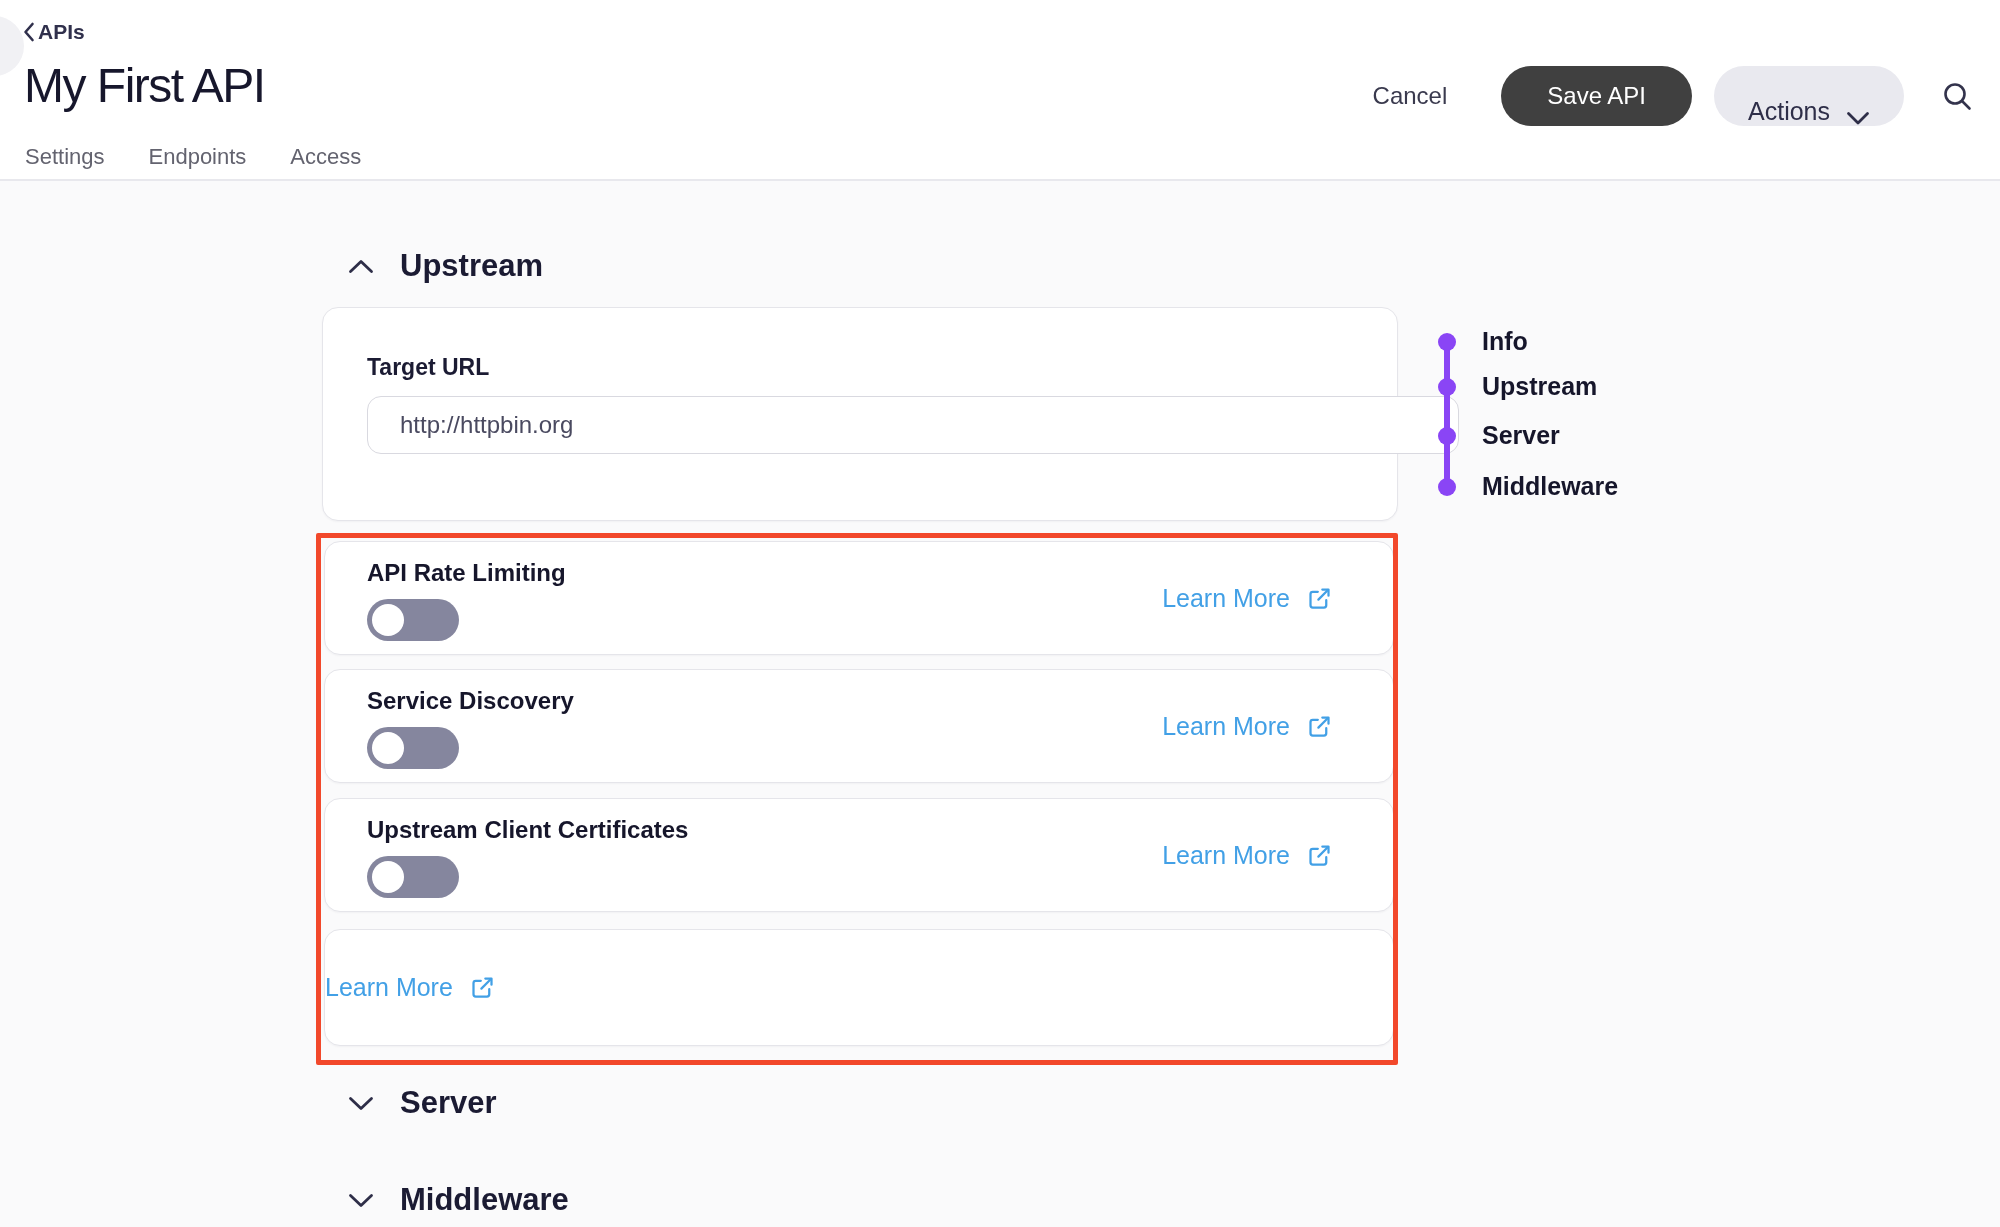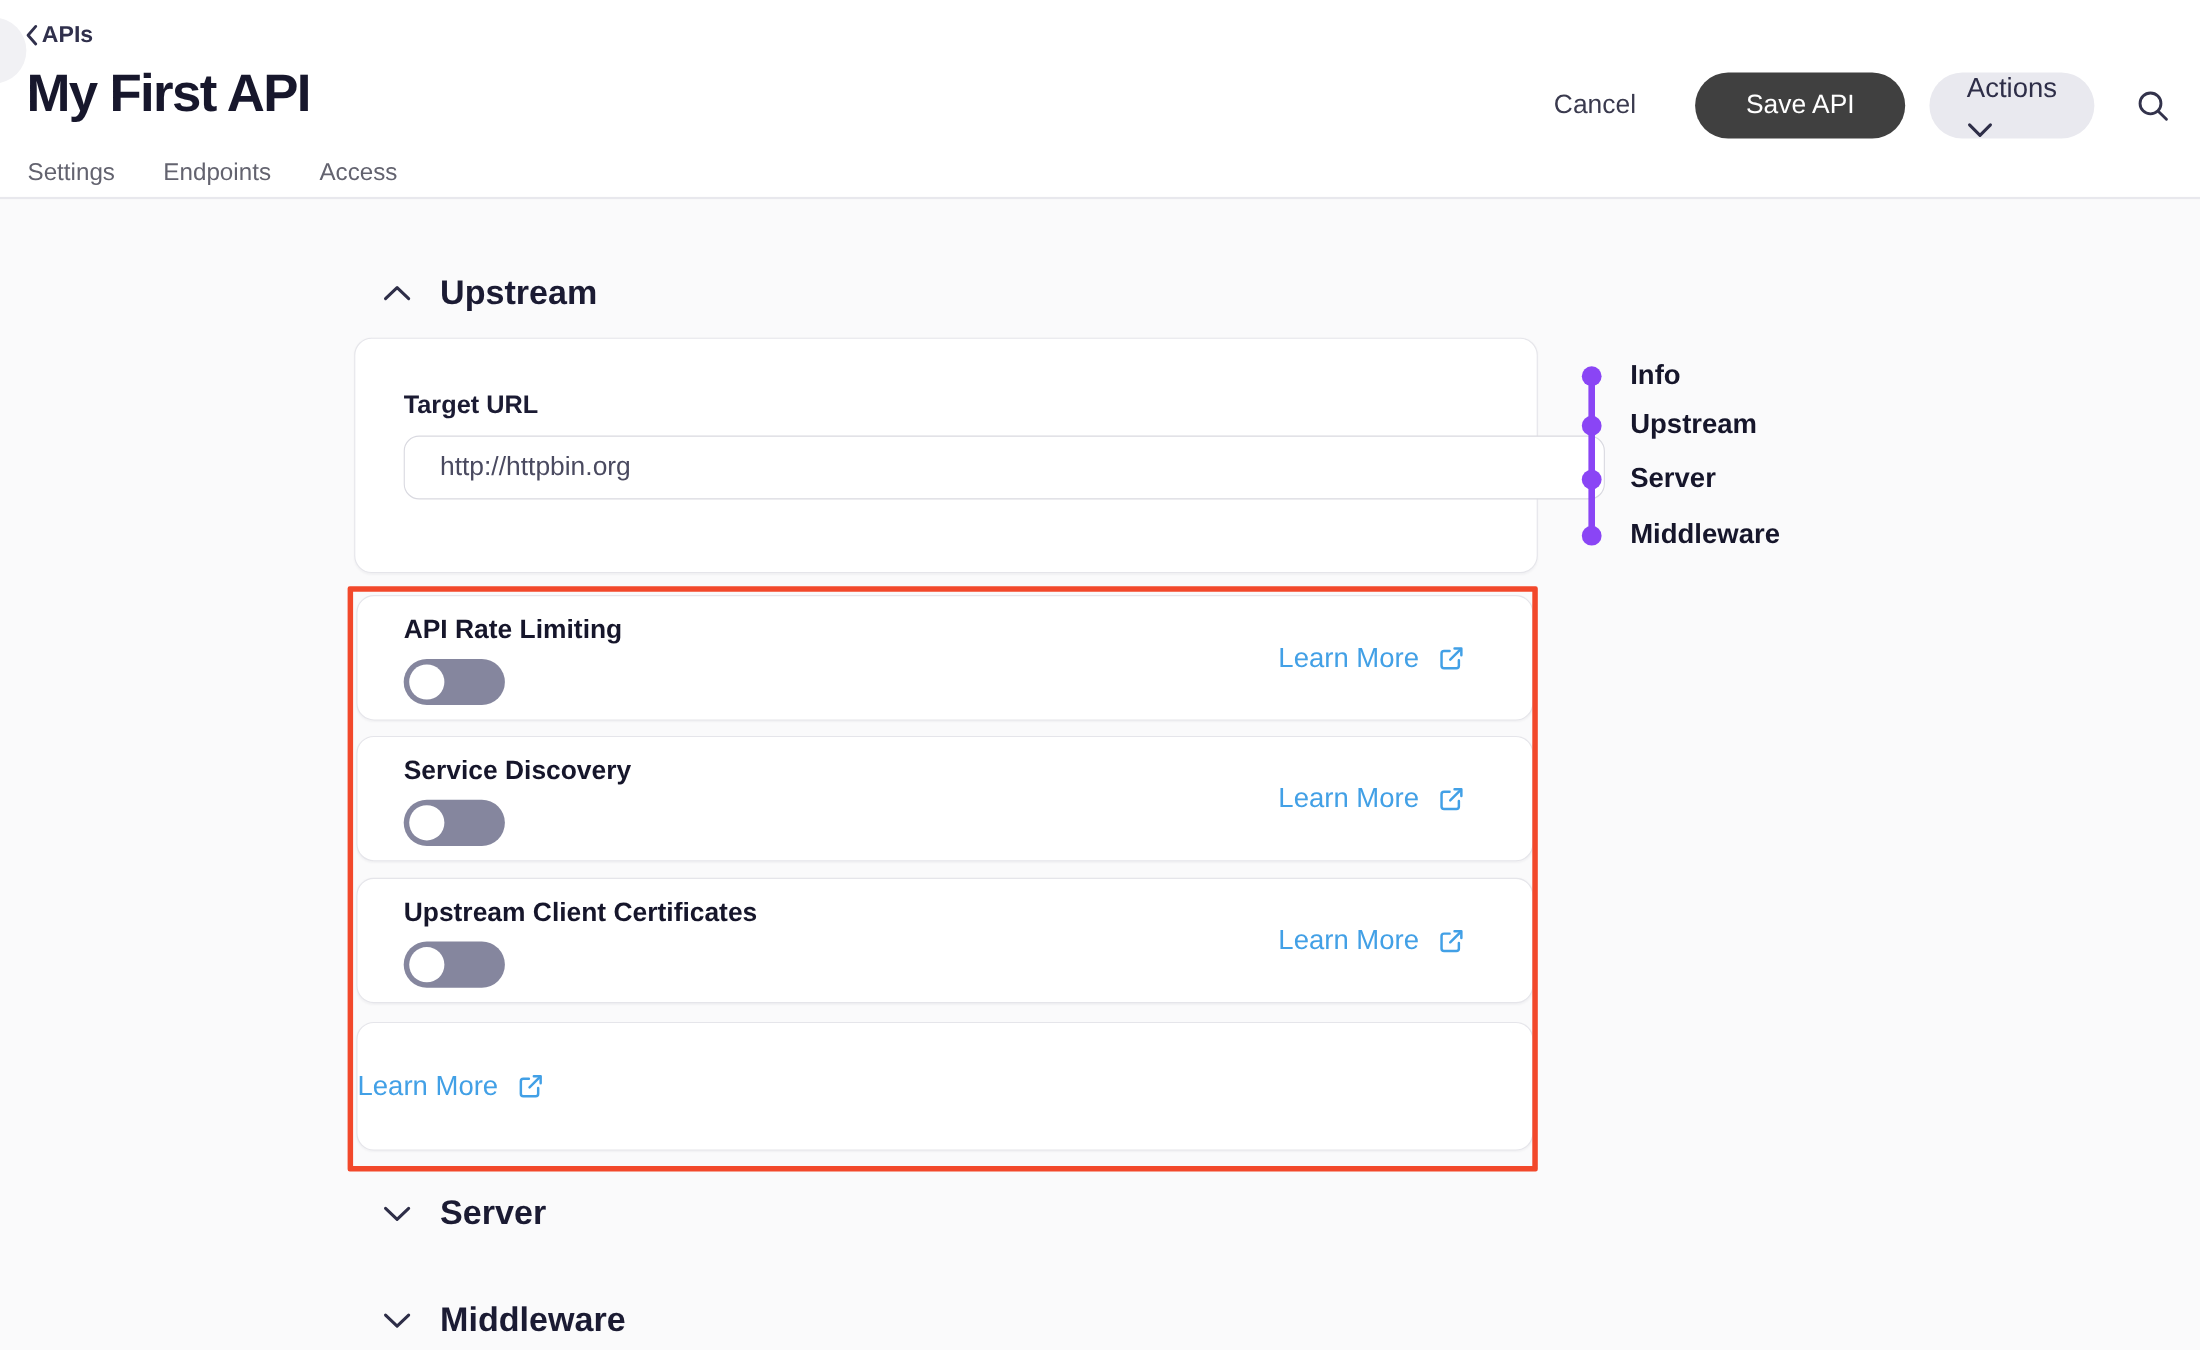--- a/index.html
+++ b/index.html
@@ -19,21 +19,21 @@
   .edge-circle {
     position:absolute; left:-36px; top:16px; width:60px; height:60px;
     border-radius:50%; background:#F1F1F4; z-index:6;
   }
   .breadcrumb {
     position:absolute; left:22px; top:20px; display:flex; align-items:center; gap:2px;
     font-size:21px; font-weight:700; color:#30304C; cursor:pointer; z-index:7;
   }
   .page-title {
     position:absolute; left:24px; top:58px;
-    font-size:48px; font-weight:700; letter-spacing:-1.5px; color:#17172C; z-index:7;
+    font-size:48px; font-weight:400; letter-spacing:-1.5px; color:#17172C; z-index:7;
   }
   .tabs {
     position:absolute; left:25px; top:144px; display:flex; gap:44px;
     font-size:22px; color:#63636F; z-index:7;
   }
   .tab { cursor:pointer; padding-bottom:12px; }
   .header-actions {
     position:absolute; right:26px; top:66px; display:flex; align-items:center; z-index:7;
   }
   .cancel-btn {
@@ -41,21 +41,21 @@
     font-family:Liberation Sans, sans-serif; cursor:pointer; margin-right:54px;
   }
   .save-btn {
     height:60px; padding:0 46px; border:none; border-radius:30px;
     background:#404040; color:#FFFFFF; font-size:24px; font-family:inherit;
     cursor:pointer; margin-right:22px;
   }
   .actions-btn {
     height:60px; padding:0 34px; border:none; border-radius:30px;
     background:#E9E9EF; color:#2E2E48; font-size:25px; font-family:inherit;
-    display:flex; align-items:flex-start; gap:16px; cursor:pointer; margin-right:36px;flex-direction:column;
+    display:flex; align-items:flex-end; gap:16px; cursor:pointer; margin-right:36px;
   }
   .search-btn { background:none; border:none; cursor:pointer; display:flex; align-items:center; }
 
   
   .content { position:absolute; inset:0; z-index:1; }
 
   .section-heading-clipped {
     position:absolute; left:399px; top:150px;
     font-size:31px; font-weight:800; color:#1B1B33;
   }

